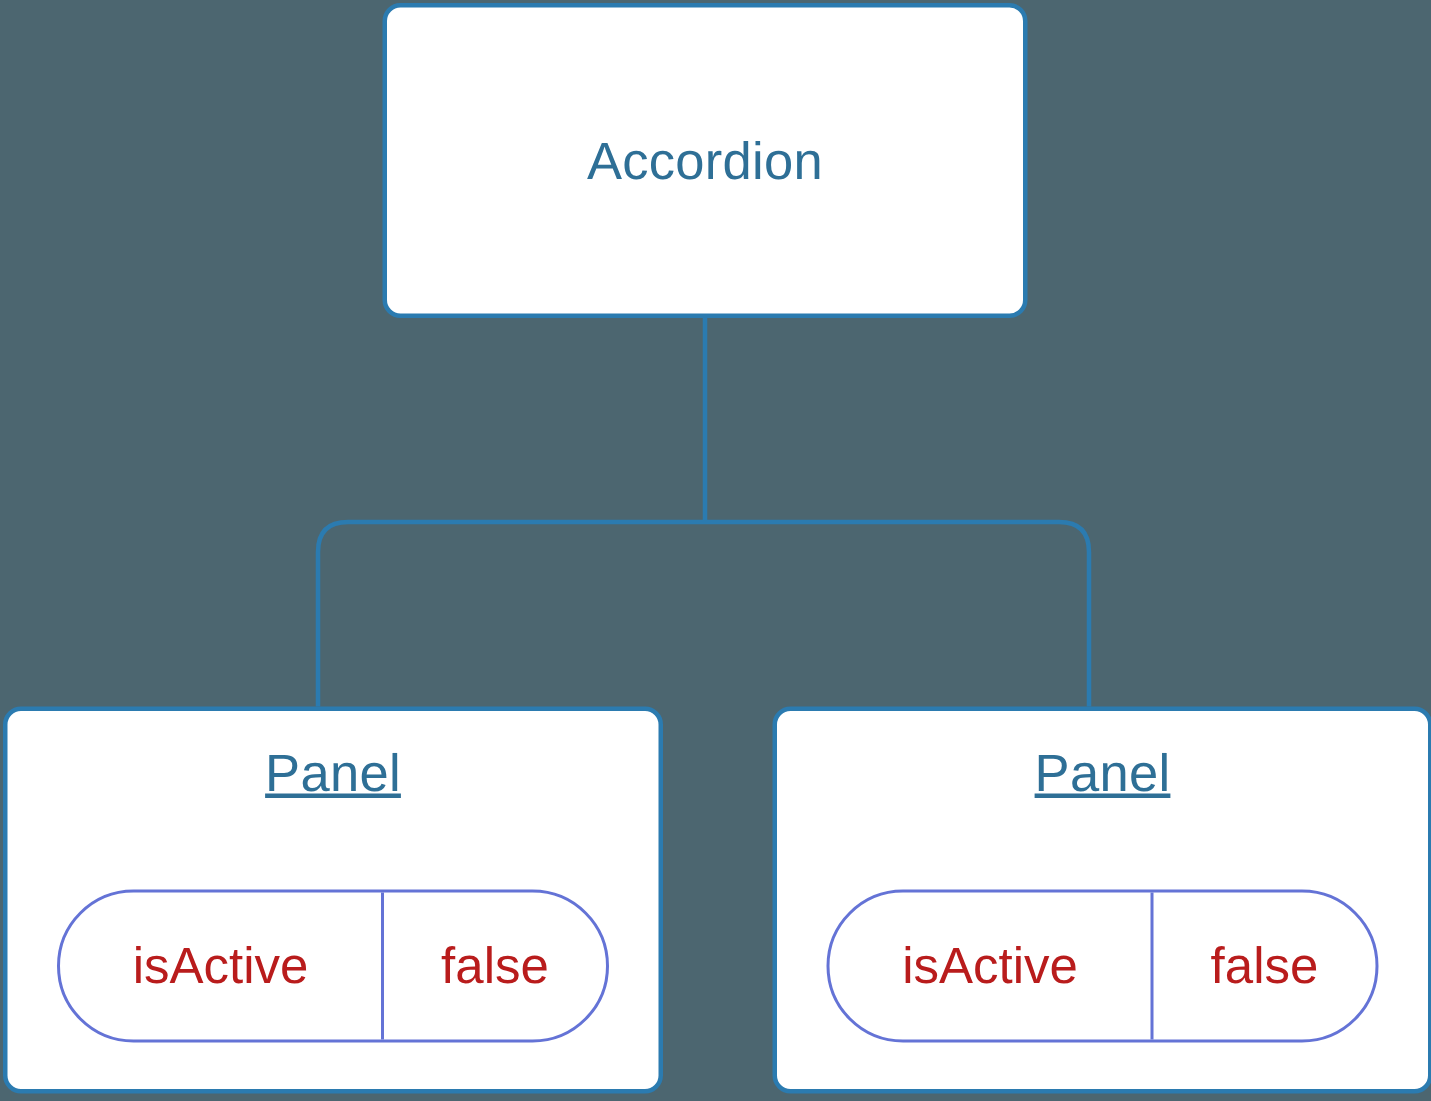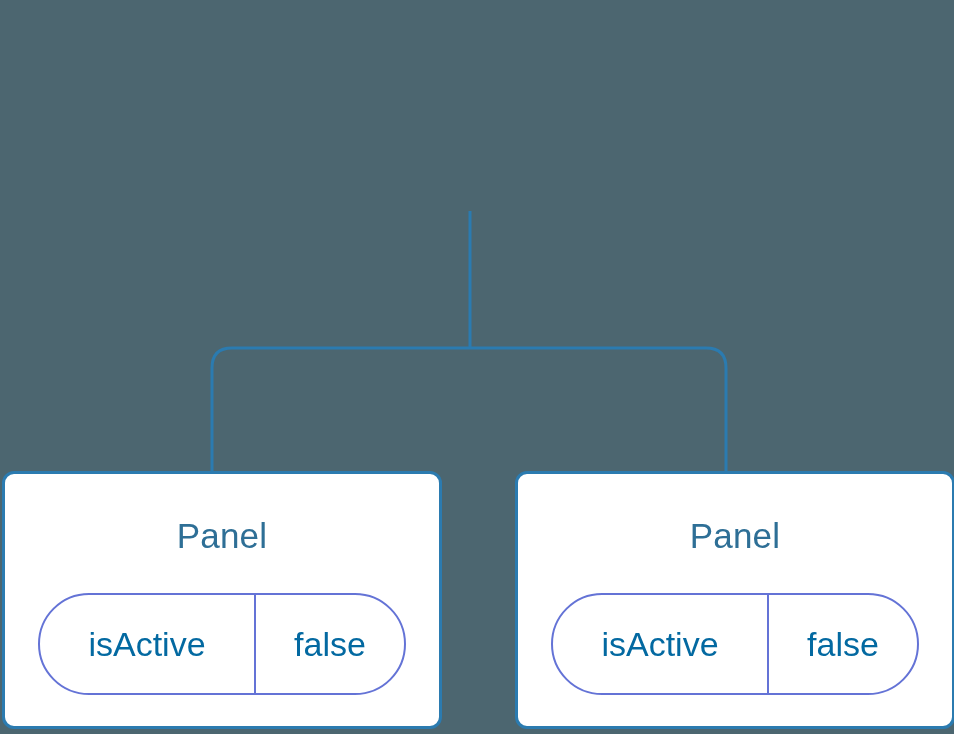--- a/index.html
+++ b/index.html
@@ -59,21 +59,22 @@
   .panel-node {
     top: 471px;
     width: 440px;
     height: 258px;
     justify-content: flex-start;
   }
   #node-panel-left  { left: 2px; }
   #node-panel-right { left: 515px; }
 
   .panel-node .node-title {
-    margin-top: 44px;
+    margin-top: 24px;
+    text-decoration: underline;
   }
 
   
   .prop-pill {
     position: absolute;
     top: 119px;
     left: 50%;
     transform: translateX(-50%);
     box-sizing: border-box;
     width: 368px;
@@ -82,21 +83,21 @@
     border-radius: 51px;
     background: #ffffff;
     display: flex;
     align-items: stretch;
   }
   .prop-key,
   .prop-val {
     display: flex;
     align-items: center;
     justify-content: center;
-    color: #0369a1;
+    color: #b91c1c;
     font-size: 34px;
     line-height: 1;
     white-space: nowrap;
   }
   .prop-key {
     width: 214px;
     border-right: 2px solid #6473d6;
   }
   .prop-val {
     flex: 1;
@@ -110,20 +111,23 @@
 
   <svg id="connectors" viewBox="0 0 954 734" width="954" height="734" fill="none" xmlns="http://www.w3.org/2000/svg">
 
     <path d="M470 211 L470 348" stroke="#2b7bb0" stroke-width="3" fill="none" stroke-linecap="butt"></path>
 
     <path d="M212 471 L212 368 Q212 348 232 348 L470 348" stroke="#2b7bb0" stroke-width="3" fill="none" stroke-linecap="butt"></path>
 
     <path d="M470 348 L706 348 Q726 348 726 368 L726 471" stroke="#2b7bb0" stroke-width="3" fill="none" stroke-linecap="butt"></path>
   </svg>
 
+  <div class="node" id="node-accordion">
+    <div class="node-title">Accordion</div>
+  </div>
 
   <div class="node panel-node" id="node-panel-left">
     <div class="node-title">Panel</div>
     <div class="prop-pill">
       <div class="prop-key">isActive</div>
       <div class="prop-val">false</div>
     </div>
   </div>
 
   <div class="node panel-node" id="node-panel-right">

